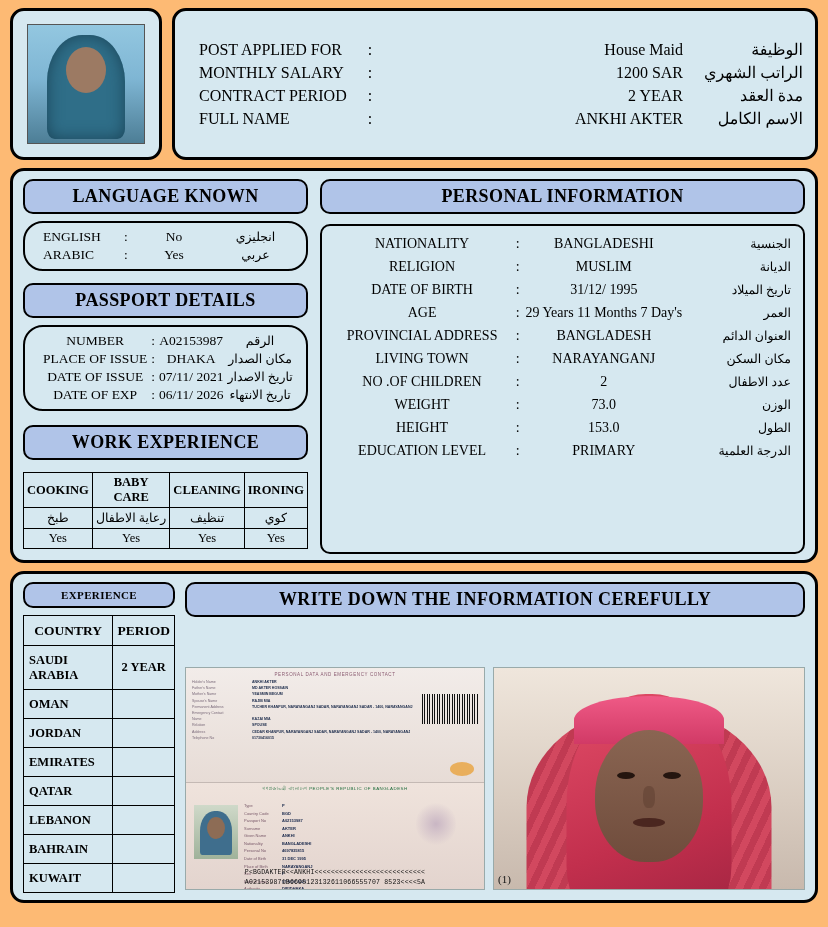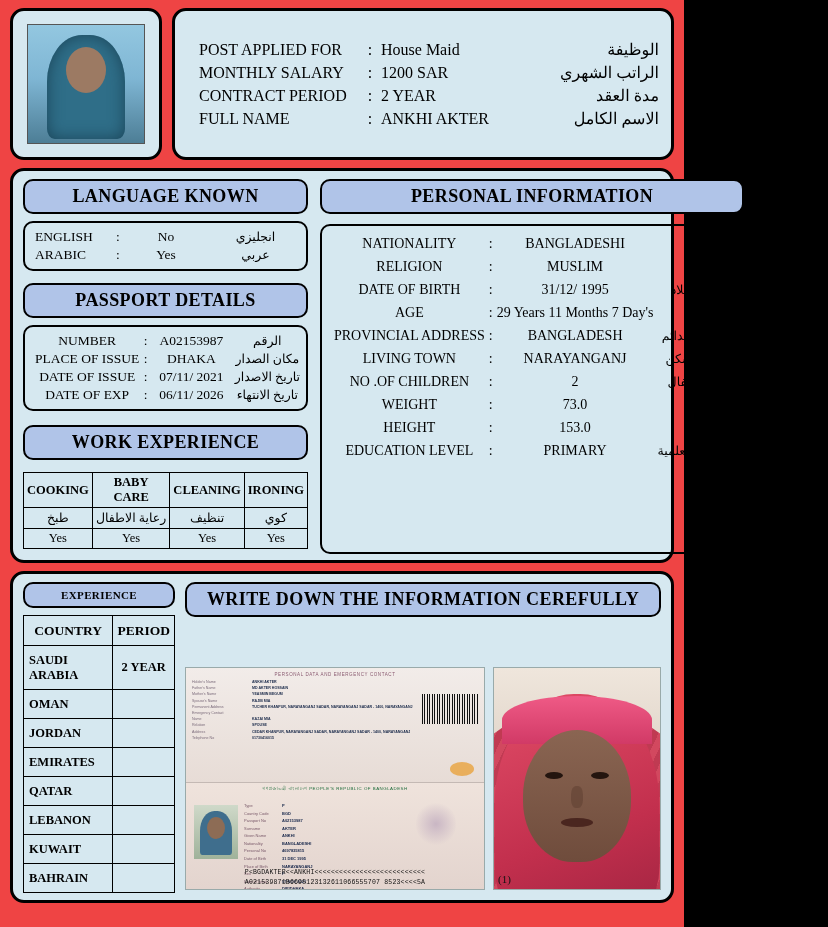--- a/index.html
+++ b/index.html
@@ -4,22 +4,22 @@
 <style>
   * { box-sizing: border-box; }
   html, body {
     margin: 0; padding: 0;
     width: 828px; height: 927px;
     background: #000;
     font-family: "Liberation Serif", serif;
   }
   .page {
     position: relative;
-    width: 684px; height: 927px;
-    background: #ef4444;
+    width: 828px; height: 927px;
+    background: #fdba74;
     padding: 8px 10px;
   }
   .panel {
     border: 3px solid #000;
     border-radius: 14px;
     background: #d6e8f0;
     padding: 8px;
   }
   
   .top {
@@ -58,21 +58,21 @@
   }
   .header-box { flex: 1; display: flex; align-items: center; }
   .hdr-table { width: 100%; border-collapse: collapse; }
   .hdr-table td {
     font-size: 16px;
     padding: 2px 4px;
     white-space: nowrap;
   }
   .hdr-label { width: 180px; padding-left: 16px !important; }
   .hdr-colon { width: 14px; text-align: center; }
-  .hdr-val { text-align: left; }
+  .hdr-val { text-align: right; }
   .hdr-ar { text-align: right; width: 120px; font-size: 14px; direction: rtl; }
 
   
   .mid {
     display: flex;
     gap: 10px;
     height: 395px;
     margin-bottom: 8px;
   }
   .mid-outer {
@@ -91,23 +91,23 @@
     border: 2px solid #000;
     border-radius: 10px;
     text-align: center;
     font-weight: bold;
     font-size: 18px;
     padding: 5px 0;
     letter-spacing: .4px;
   }
   .sub-box {
     border: 2px solid #000;
-    border-radius: 10px;
+    border-radius: 20px;
     margin-top: 7px;
-    padding: 5px 4px;
+    padding: 5px 12px;
     background: #d6e8f0;
   }
   .kv { width: 100%; border-collapse: collapse; }
   .kv td { font-size: 13.5px; padding: 1px 2px; white-space: nowrap; }
   .kv .k { padding-left: 6px; }
   .kv .c { width: 10px; text-align: center; }
   .kv .v { text-align: center; }
   .kv .ar { text-align: center; font-size: 12.5px; direction: rtl; }
 
   .lang .k { width: 84px; }
@@ -495,25 +495,25 @@
         </tr>
         <tr>
           <td class="country">QATAR</td>
           <td class="period"></td>
         </tr>
         <tr>
           <td class="country">LEBANON</td>
           <td class="period"></td>
         </tr>
         <tr>
+          <td class="country">BAHRAIN</td>
+          <td class="period"></td>
+        </tr>
+        <tr>
           <td class="country">KUWAIT</td>
-          <td class="period"></td>
-        </tr>
-        <tr>
-          <td class="country">BAHRAIN</td>
           <td class="period"></td>
         </tr>
       </tbody>
         </table>
     </div>
 
     <div class="right-col">
       <div class="title-bar">WRITE DOWN THE INFORMATION CEREFULLY</div>
 
       <div class="media-row">

